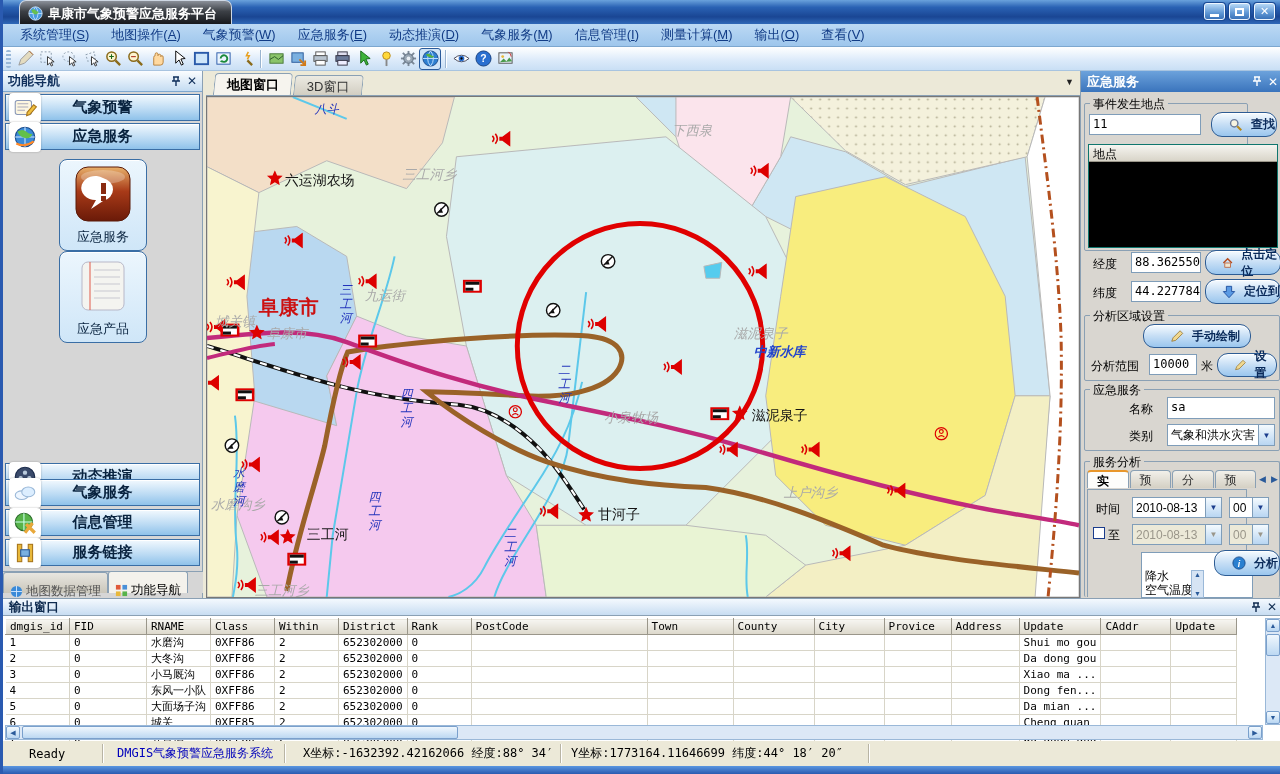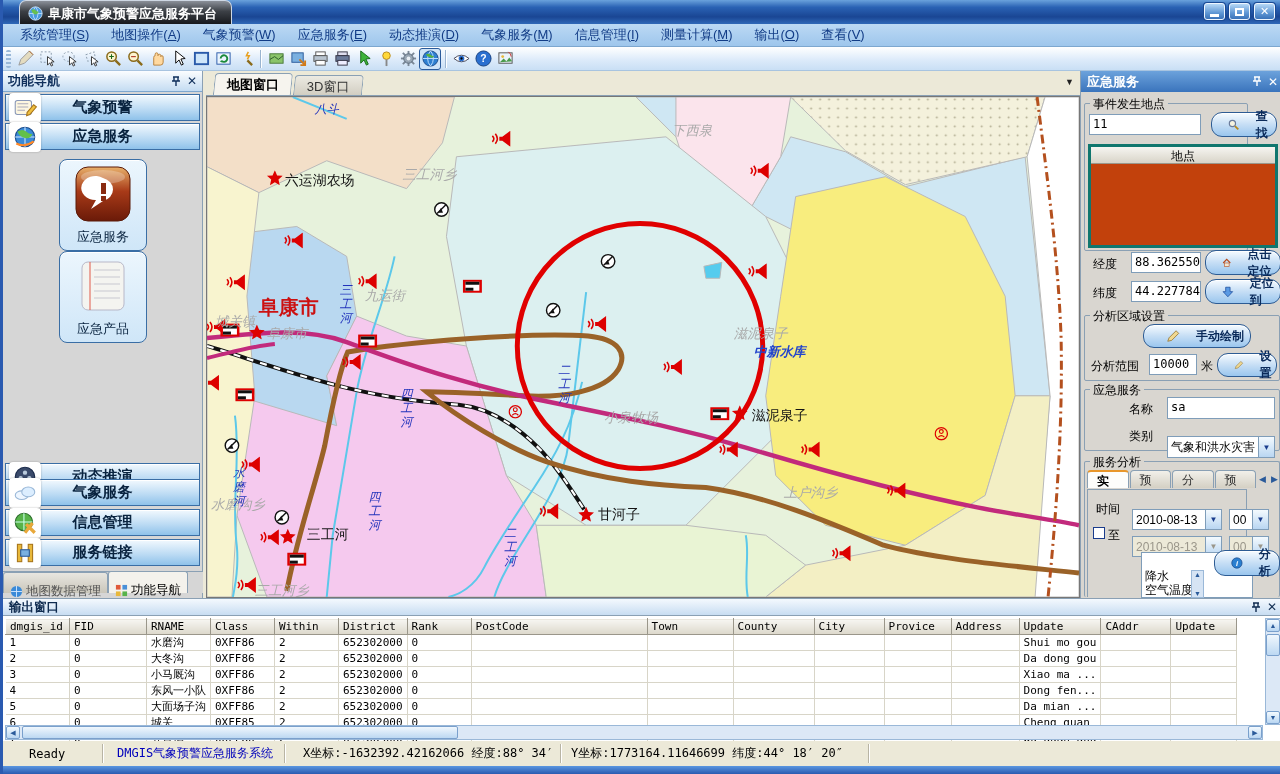--- a/index.html
+++ b/index.html
@@ -39,31 +39,31 @@
     background:repeating-linear-gradient(#9ab8d8 0 2px,transparent 2px 4px); border-radius:2px; }
   .tbtn { width:22px; height:22px; display:inline-flex; align-items:center; justify-content:center; border-radius:3px; }
   .tbtn svg { width:17px; height:17px; }
   .tbtn.active { border:1px solid #2a5a9a; background:#cfe4f8; }
   .tsep { width:1px; height:18px; background:#9ab4d0; margin:0 4px; box-shadow:1px 0 0 #fff; }
 
   
   .xpbtn { border:1px solid #2d5c94; border-radius:11px;
     background:linear-gradient(#f6fbff,#c6def5 50%,#9ac6ee);
     color:#0a2a5a; font-weight:bold; font-size:12px;
-    display:flex; align-items:center; justify-content:center; gap:16px;
+    display:flex; align-items:center; justify-content:center; gap:8px;
     box-shadow:inset 0 1px 0 #fff;padding-left:16px; }
   .xpbtn svg { width:14px; height:14px; }
   .tinput { border:1px solid #7f9db9; background:#fff; font-size:12px; padding:2px 3px;
     overflow:hidden; white-space:nowrap; font-family:"DejaVu Sans Mono",monospace; }
   .grp { position:absolute; border:1px solid #8aa0b4; border-radius:2px; }
   .grp-label { position:absolute; top:-8px; left:5px; background:#d9d6d0; padding:0 3px;
     font-size:12px; color:#000; }
   .lbl { font-size:12px; color:#000; position:absolute; }
   .dd { position:absolute; border:1px solid #7f9db9; background:#fff; font-size:12px;
-    display:flex; align-items:center;margin-top:12px; }
+    display:flex; align-items:center; }
   .dd .dtxt { flex:1; padding:0 3px; overflow:hidden; white-space:nowrap; }
   .dd .darr { width:16px; height:100%; border-left:1px solid #7f9db9;
     background:linear-gradient(#f4fafe,#b9d6f2); color:#1a3c8c; font-size:8px;
     display:flex; align-items:center; justify-content:center; }
   .dd.disabled { background:#ece9d8; color:#9a968a; }
   .chk { width:12px; height:12px; border:1px solid #1a3c8c; background:#fff; position:absolute; }
 
   
   #leftpanel { left:0; top:71px; width:200px; height:527px; background:#d6d6d6; border-right:1px solid #8aa0b4; }
   #lp-header { left:0; top:0; width:199px; height:21px;
@@ -106,21 +106,21 @@
   text.area  { font-size:13.5px; font-style:italic; fill:#a9a9a9; }
   text.water { font-size:13px; font-style:italic; font-weight:bold; fill:#2244cc; }
   text.river { font-size:12px; font-style:italic; fill:#2233bb; }
 
   
   #rightpanel { left:1077px; top:71px; width:203px; height:527px; background:#d9d6d0; border-left:1px solid #8aa0b4; }
   #rp-header { left:0; top:0; width:203px; height:21px;
     background:linear-gradient(#6ca2dc,#3a74bc); color:#fff; font-weight:bold; font-size:13px;
     display:flex; align-items:center; padding:0 6px; }
   #rp-header .hdr-tools { color:#fff; }
-  .mini-list { position:absolute; background:#c2410c; border:3px solid #0f766e;text-align:center; }
+  .mini-list { position:absolute; background:#000000; border:1px solid #0f766e; }
   .list-colhdr { height:17px; background:linear-gradient(#f6f5f1,#d8d4c8); border-bottom:1px solid #9a968a;
     font-size:12px; padding:1px 4px; }
 
   
   .stab { height:18px; padding:1px 9px 0; font-size:12px; border:1px solid #8aa0b4; border-bottom:none;
     border-radius:4px 4px 0 0; background:linear-gradient(#f2f0ea,#d4d0c4); color:#333; margin-right:1px; }
   .stab.active { background:#fdfdfb; font-weight:bold; border-top:2px solid #e8962a; color:#000; }
   .listbox { position:absolute; background:#fff; border:1px solid #7f9db9; font-size:12px; overflow:hidden;margin-left:48px; }
   .listbox .li { padding:0 3px; line-height:14px; }
   .sb { position:absolute; background:#d6e4f4; border:1px solid #9ab8d8; display:flex; flex-direction:column;

